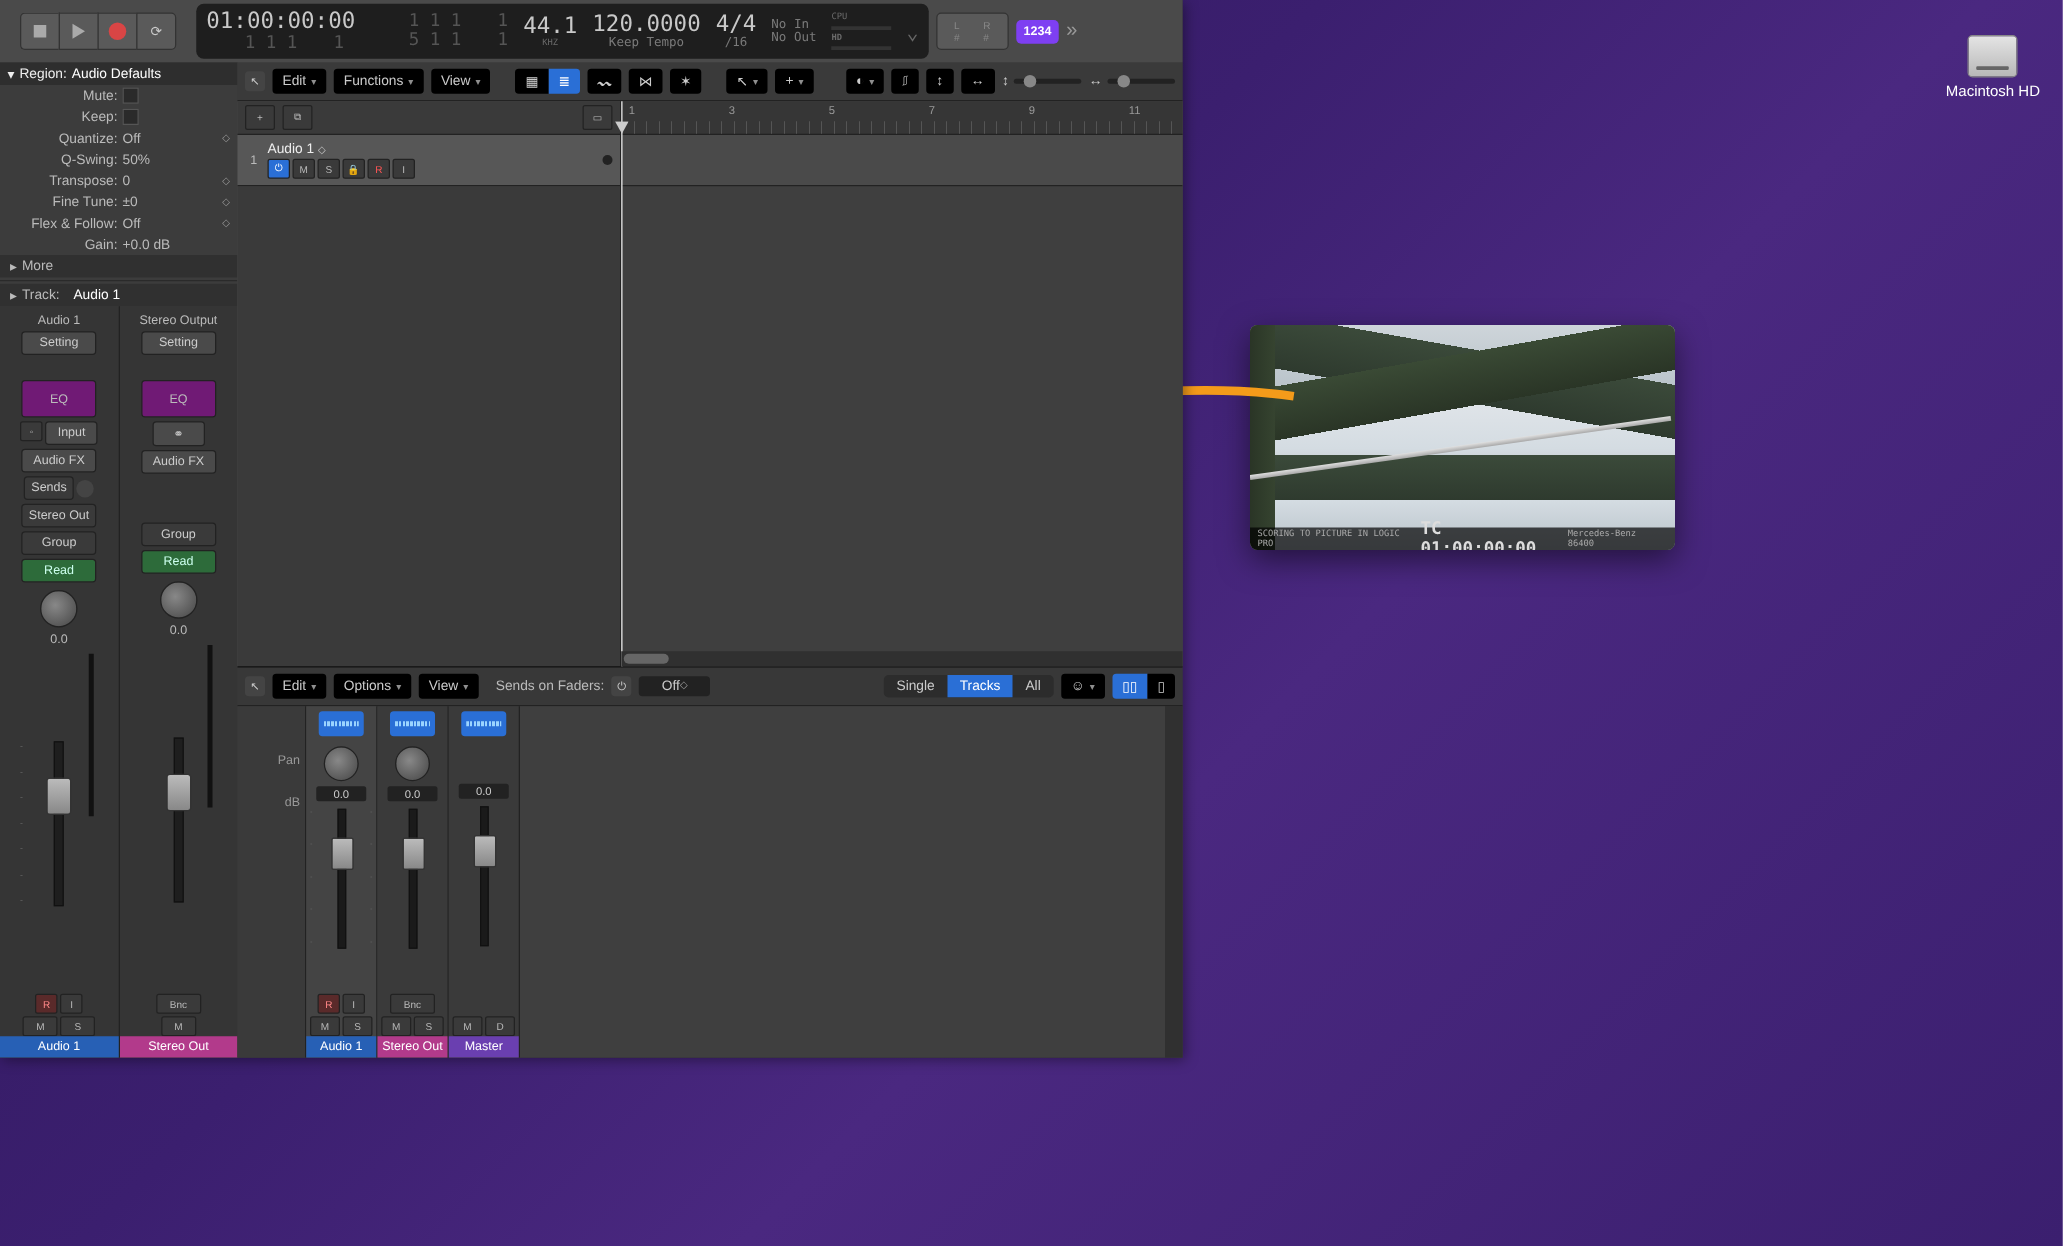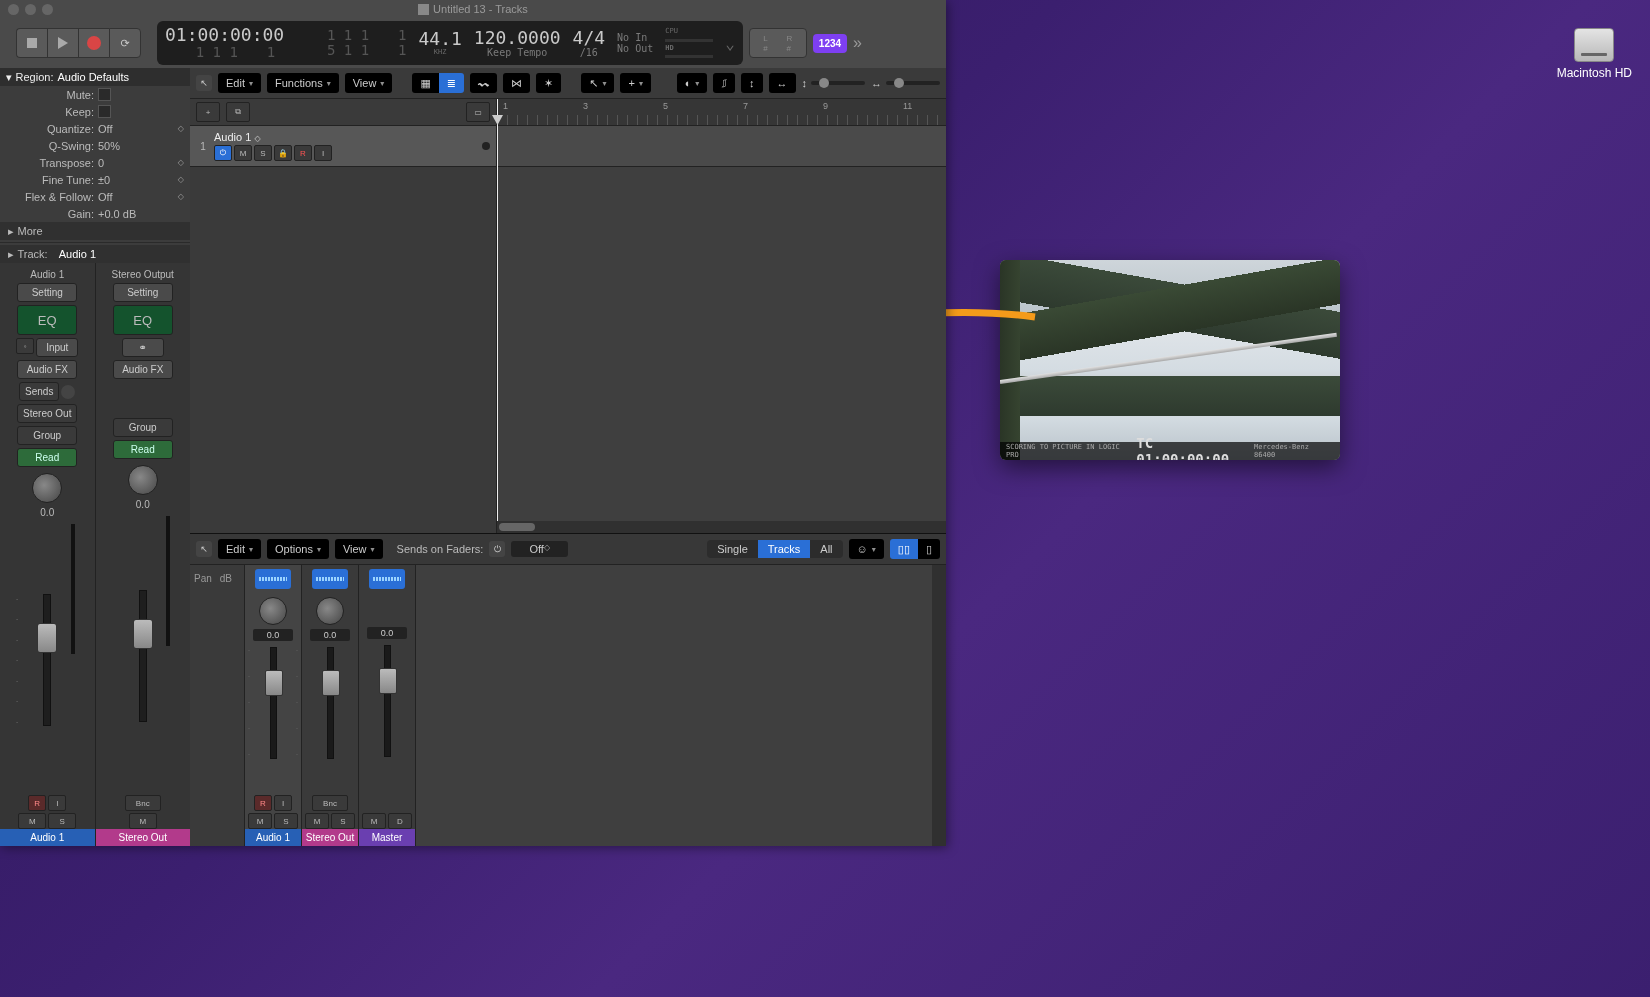--- a/index.html
+++ b/index.html
@@ -35,21 +35,21 @@
   .ins-row label{flex:0 0 94px;text-align:right;color:#bbb;padding-right:4px;}
   .ins-row .val{flex:1;color:#bbb;}
   .ins-check{width:11px;height:11px;background:#2a2a2a;border:1px solid #555;}
   .ins-sep{height:1px;background:#2a2a2a;margin:2px 0;}
   .ins-subhead{background:#303030;height:18px;display:flex;align-items:center;padding-left:8px;gap:4px;}
   .ins-channels{flex:1;display:flex;background:#353535;}
   .chstrip{flex:1;display:flex;flex-direction:column;align-items:center;border-right:1px solid #222;}
   .chstrip:last-child{border-right:none;}
   .ch-label{font-size:10px;color:#bbb;margin-top:6px;}
   .ch-btn{background:#4a4a4a;border:1px solid #222;border-radius:3px;font-size:10px;color:#ccc;padding:3px 0;width:58px;text-align:center;margin-top:3px;}
-  .ch-eq{height:28px;width:58px;background:#14532d;border:1px solid #222;border-radius:3px;display:flex;align-items:center;justify-content:center;font-size:13px;margin-top:3px;}
+  .ch-eq{height:28px;width:58px;background:#701a75;border:1px solid #222;border-radius:3px;display:flex;align-items:center;justify-content:center;font-size:10px;margin-top:20px;}
   .ch-knob{width:28px;height:28px;border-radius:50%;background:radial-gradient(circle at 40% 40%,#888,#444);border:1px solid #222;margin-top:6px;position:relative;}
   .ch-db{font-size:10px;margin-top:4px;}
   .ch-fader-area{flex:1;display:flex;align-items:center;justify-content:center;width:100%;margin-top:6px;position:relative;}
   .fader-track{width:6px;height:130px;background:#1e1e1e;border:1px solid #111;position:relative;}
   .fader-cap{width:18px;height:28px;background:linear-gradient(#bbb,#888);border:1px solid #333;border-radius:3px;position:absolute;left:-7px;}
   .scale{position:absolute;font-size:7px;color:#666;display:flex;flex-direction:column;justify-content:space-between;height:130px;}
   .ch-name{width:100%;text-align:center;padding:3px 0;font-size:10px;}
   .ch-name.audio1{background:#2760b5;color:#fff;}
   .ch-name.stereoout{background:#b23a8b;color:#fff;}
   
@@ -75,21 +75,21 @@
   .track-lane{height:40px;background:#4a4a4a;border-bottom:1px solid #222;}
   .hscroll{height:12px;background:#303030;display:flex;align-items:center;}
   .hscroll-thumb{height:8px;width:36px;background:#666;border-radius:4px;margin-left:2px;}
   
   .mixer{flex:1;display:flex;flex-direction:column;background:#383838;border-top:1px solid #111;}
   .mixer-toolbar{height:30px;display:flex;align-items:center;gap:6px;padding:0 6px;font-size:11px;border-bottom:1px solid #222;}
   .pill-grp{display:flex;background:#2c2c2c;border-radius:4px;overflow:hidden;}
   .pill{padding:3px 10px;font-size:11px;color:#ccc;}
   .pill.active{background:#2a6fd6;color:#fff;}
   .mixer-body{flex:1;display:flex;}
-  .mixer-rowlabels{width:54px;background:#3a3a3a;display:flex;flex-direction:row;justify-content:flex-start;font-size:10px;color:#999;border-right:1px solid #222;}
+  .mixer-rowlabels{width:54px;background:#3a3a3a;display:flex;flex-direction:column;justify-content:flex-start;font-size:10px;color:#999;border-right:1px solid #222;}
   .mixer-rowlabels div{height:26px;display:flex;align-items:center;justify-content:flex-end;padding-right:4px;}
   .mixer-strips{display:flex;}
   .mstrip{width:56px;border-right:1px solid #222;display:flex;flex-direction:column;align-items:center;background:#3a3a3a;}
   .mstrip.sel{background:#444;}
   .wave-thumb{width:36px;height:20px;background:#2a6fd6;border-radius:3px;margin-top:4px;position:relative;}
   .wave-thumb::after{content:"";position:absolute;left:4px;right:4px;top:8px;height:4px;background:repeating-linear-gradient(90deg,#9bd4ff 0 2px,transparent 2px 3px);}
   .mknob{width:26px;height:26px;border-radius:50%;background:radial-gradient(circle at 40% 40%,#888,#444);border:1px solid #222;margin-top:8px;}
   .mdb{font-size:9px;margin-top:4px;width:40px;text-align:center;background:#222;border-radius:2px;padding:1px 0;}
   .mfader-area{flex:1;width:100%;display:flex;justify-content:center;align-items:flex-start;position:relative;margin-top:6px;}
   .mfader-track{width:5px;height:110px;background:#1a1a1a;border:1px solid #111;position:relative;}
@@ -97,21 +97,21 @@
   .mscale{position:absolute;font-size:6px;color:#666;display:flex;flex-direction:column;justify-content:space-between;height:110px;}
   .m-ri{display:flex;gap:2px;margin-top:2px;}
   .m-ms{display:flex;gap:2px;margin-top:2px;width:100%;justify-content:center;}
   .m-name{width:100%;text-align:center;padding:3px 0;font-size:10px;}
   .mixer-empty{flex:1;background:#3f3f3f;}
   .mixer-scroll{width:14px;background:#303030;}
   
   .hd-icon{position:absolute;right:18px;top:28px;text-align:center;color:#fff;font-size:12px;}
   .hd-icon .drive{width:38px;height:32px;background:linear-gradient(#e4e4e4,#b8b8b8);border-radius:4px;margin:0 auto 4px;border:1px solid #888;position:relative;}
   .hd-icon .drive::after{content:"";position:absolute;left:6px;right:6px;bottom:5px;height:3px;background:#666;border-radius:1px;}
-  .video-float{position:absolute;left:1000px;top:260px;width:340px;height:200px;background:#1a1a1a;border-radius:6px;box-shadow:0 8px 25px rgba(0,0,0,.5);overflow:hidden;}
+  .video-float{position:absolute;left:1000px;top:260px;width:340px;height:180px;background:#1a1a1a;border-radius:6px;box-shadow:0 8px 25px rgba(0,0,0,.5);overflow:hidden;}
   .video-scene{position:absolute;inset:0;background:linear-gradient(180deg,#ced5da 0%,#b8c2c9 30%,#e2e6ea 30%,#d4dce2 55%,#cfd6db 58%,#3b4a3a 58%,#2e3a2e 78%,#d4dce2 78%,#b8c2c9 100%);}
   .video-trees{position:absolute;left:0;top:0;width:100%;height:100%;background:
      linear-gradient(90deg,#2a3526 0%,#364430 6%,transparent 6%),
      linear-gradient(-10deg,transparent 60%,#2a3526 60%,#3a4a35 78%,transparent 78%),
      linear-gradient(10deg,transparent 62%,#2e3a2e 62%,#3b4a3a 80%,transparent 80%);} 
   .video-bridge{position:absolute;left:0;top:120px;width:100%;height:4px;background:linear-gradient(#e0e0e0,#a8a8a8);transform:rotate(-8deg);transform-origin:left center;box-shadow:0 6px 0 -2px #888;}
   .video-bar{position:absolute;left:0;right:0;bottom:0;height:18px;background:rgba(0,0,0,.7);display:flex;align-items:center;justify-content:space-between;padding:0 6px;font-size:9px;color:#ddd;font-family:ui-monospace,monospace;}
   .video-bar .left{font-size:7px;color:#aaa;}
   .video-bar .tc{font-size:14px;font-weight:600;}
   .video-bar .right{font-size:7px;color:#aaa;}
@@ -149,29 +149,20 @@
         <marker id="ah" markerWidth="14" markerHeight="14" refX="3" refY="5" orient="auto">
       <path d="M0,0 L12,5 L0,10 L3,5 Z" fill="#f49b1a"></path>
         </marker>
       </defs>
     <path d="M365 5 C 260 -10, 120 15, 10 42" stroke="#f49b1a" stroke-width="7" fill="none" marker-end="url(#ah)"></path>
   </svg>
 </div>
 
 <div class="app">
 
-  <div class="titlebar">
-    <div class="traffic">
-      <span></span>
-      <span></span>
-      <span></span>
-    </div>
-    <span class="doc-icon"></span>
-    <span class="title">Untitled 13 - Tracks</span>
-  </div>
 
   <div class="toolbar">
     <div class="btn-group transport">
       <div class="btn">
           <span style="width:10px;height:10px;background:#aaa;"></span>
         </div>
       <div class="btn">
           <span style="border-left:10px solid #aaa;border-top:6px solid transparent;border-bottom:6px solid transparent;"></span>
         </div>
       <div class="btn">

